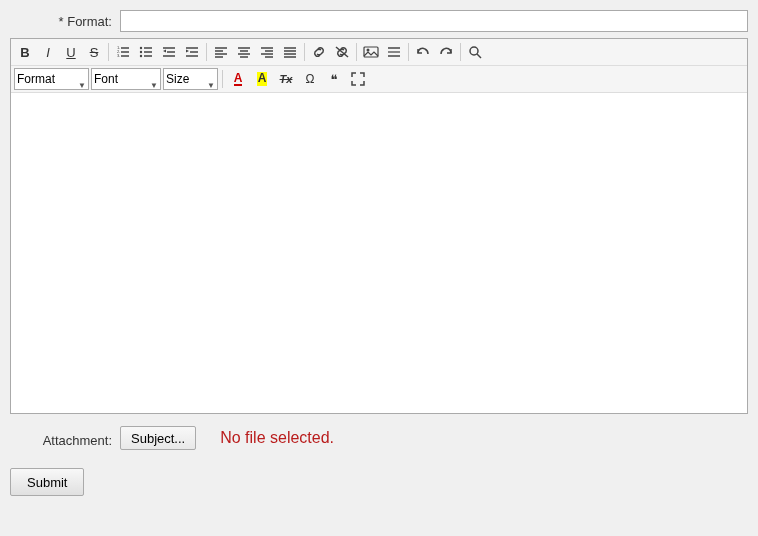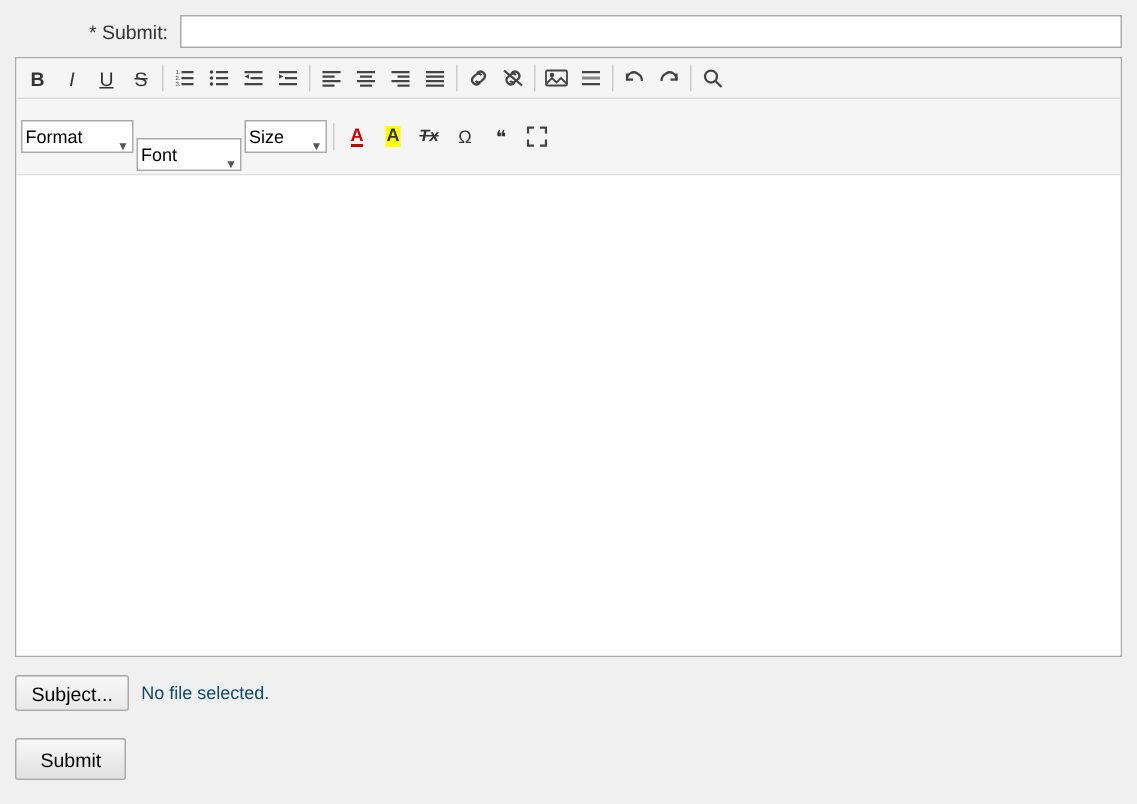--- a/index.html
+++ b/index.html
@@ -101,21 +101,21 @@
     }
     .select-wrapper::after {
       content: '▼';
       position: absolute;
       right: 3px;
       font-size: 8px;
       color: #555;
       pointer-events: none;
     }
     .select-format { width: 75px; }
-    .select-font { width: 70px; margin-top: 24px; }
+    .select-font { width: 70px; }
     .select-size { width: 55px; }
     .editor-area {
       width: 100%;
       height: 320px;
       border: none;
       outline: none;
       resize: none;
       padding: 4px;
       font-size: 13px;
       background: #fff;
@@ -131,22 +131,23 @@
       height: 24px;
       padding: 2px 10px;
       border: 1px solid #aaa;
       background: linear-gradient(to bottom, #f8f8f8, #e8e8e8);
       font-size: 13px;
       cursor: pointer;
       border-radius: 2px;
       margin-right: 8px;
     }
     .no-file-text {
-      color: #0c4a6e;
-      font-size: 12px;
+      color: #b91c1c;
+      font-size: 16px;
+      margin-left: 16px;
     }
     .submit-row {
       padding: 6px 10px;
     }
     .submit-btn {
       height: 28px;
       padding: 2px 16px;
       border: 1px solid #aaa;
       background: linear-gradient(to bottom, #f8f8f8, #e0e0e0);
       font-size: 13px;
@@ -157,21 +158,21 @@
     .tb-icon-italic { font-style: italic; font-size: 13px; }
     .tb-icon-underline { text-decoration: underline; font-size: 13px; }
     .tb-icon-strike { text-decoration: line-through; font-size: 13px; }
   </style>
 </head>
 <body>
 
 <div class="form-container">
 
   <div class="form-row">
-    <div class="form-label">* Submit:</div>
+    <div class="form-label">* Format:</div>
     <input type="text" class="subject-input" value="" style="">
   </div>
 
   <div class="form-row" style="align-items:flex-start;">
     <div class="text-editor-wrapper">
 
       <div class="toolbar-row1">
         <button class="tb-btn tb-icon-bold">B</button>
         <button class="tb-btn tb-icon-italic">I</button>
         <button class="tb-btn tb-icon-underline">U</button>
@@ -359,20 +360,21 @@
               <polyline points="5,13 1,13 1,9" stroke="#444" stroke-width="1.5" fill="none"></polyline>
             </svg>
         </button>
       </div>
 
       <textarea class="editor-area" style=""></textarea>
     </div>
   </div>
 
   <div class="attachment-row">
+    <div class="form-label">Attachment:</div>
     <button class="browse-btn">Subject...</button>
     <span class="no-file-text">No file selected.</span>
   </div>
 
   <div class="submit-row">
     <button class="submit-btn">Submit</button>
   </div>
 
 </div>
 

